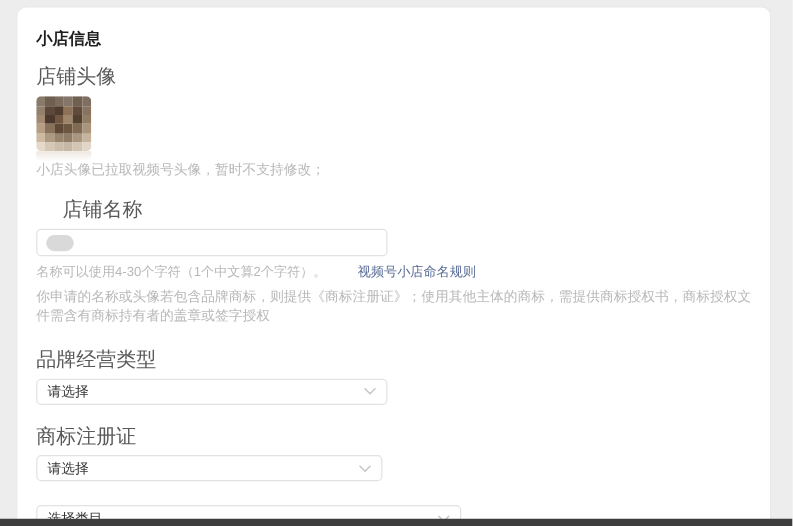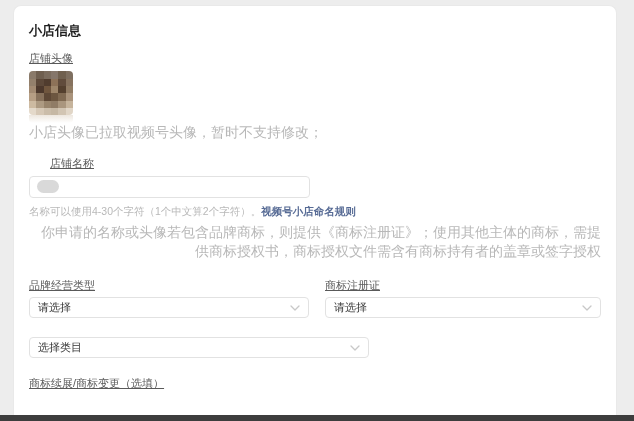--- a/index.html
+++ b/index.html
@@ -26,27 +26,26 @@
     font-weight: 700;
     color: #1f1f1f;
     line-height: 1.25;
   }
   .section-title .optional {
     font-weight: 400;
     color: #bcbcbc;
     font-size: 12px;
   }
   .field-label {
-    font-size: 11px;
+    font-size: 16px;
     color: #595959;
     line-height: 1.2;
-    text-decoration: underline;
   }
   .hint-text {
-    font-size: 14px;
+    font-size: 11px;
     color: #b8b8b8;
     line-height: 1.35;
   }
   .avatar-wrap {
     margin-top: 6px;
     position: relative;
     width: 46px;
     height: 52px;
   }
   .avatar-mosaic {
@@ -80,29 +79,31 @@
     border-radius: 7px;
   }
   .help-line {
     margin-top: 7px;
     font-size: 10.5px;
     line-height: 1.3;
   }
   .help-line .help-text { color: #b8b8b8; }
   .help-line .help-link {
     color: #576b95;
-    font-weight: 700;
+    font-weight: 400;
     text-decoration: none;
     cursor: pointer;
-  }
-  .brand-desc { margin-top: 5px; text-align: right; }
+    margin-left: 25px;
+  }
+  .brand-desc { margin-top: 5px; }
   .two-col {
     margin-top: 18px;
     display: flex;
     gap: 16px;
+    flex-direction: column;
   }
   .col-left { width: 281px; }
   .col-right { width: 277px; }
   .select-box {
     margin-top: 5px;
     height: 21px;
     border: 1px solid #e2e2e2;
     border-radius: 4px;
     background: #ffffff;
     display: flex;

